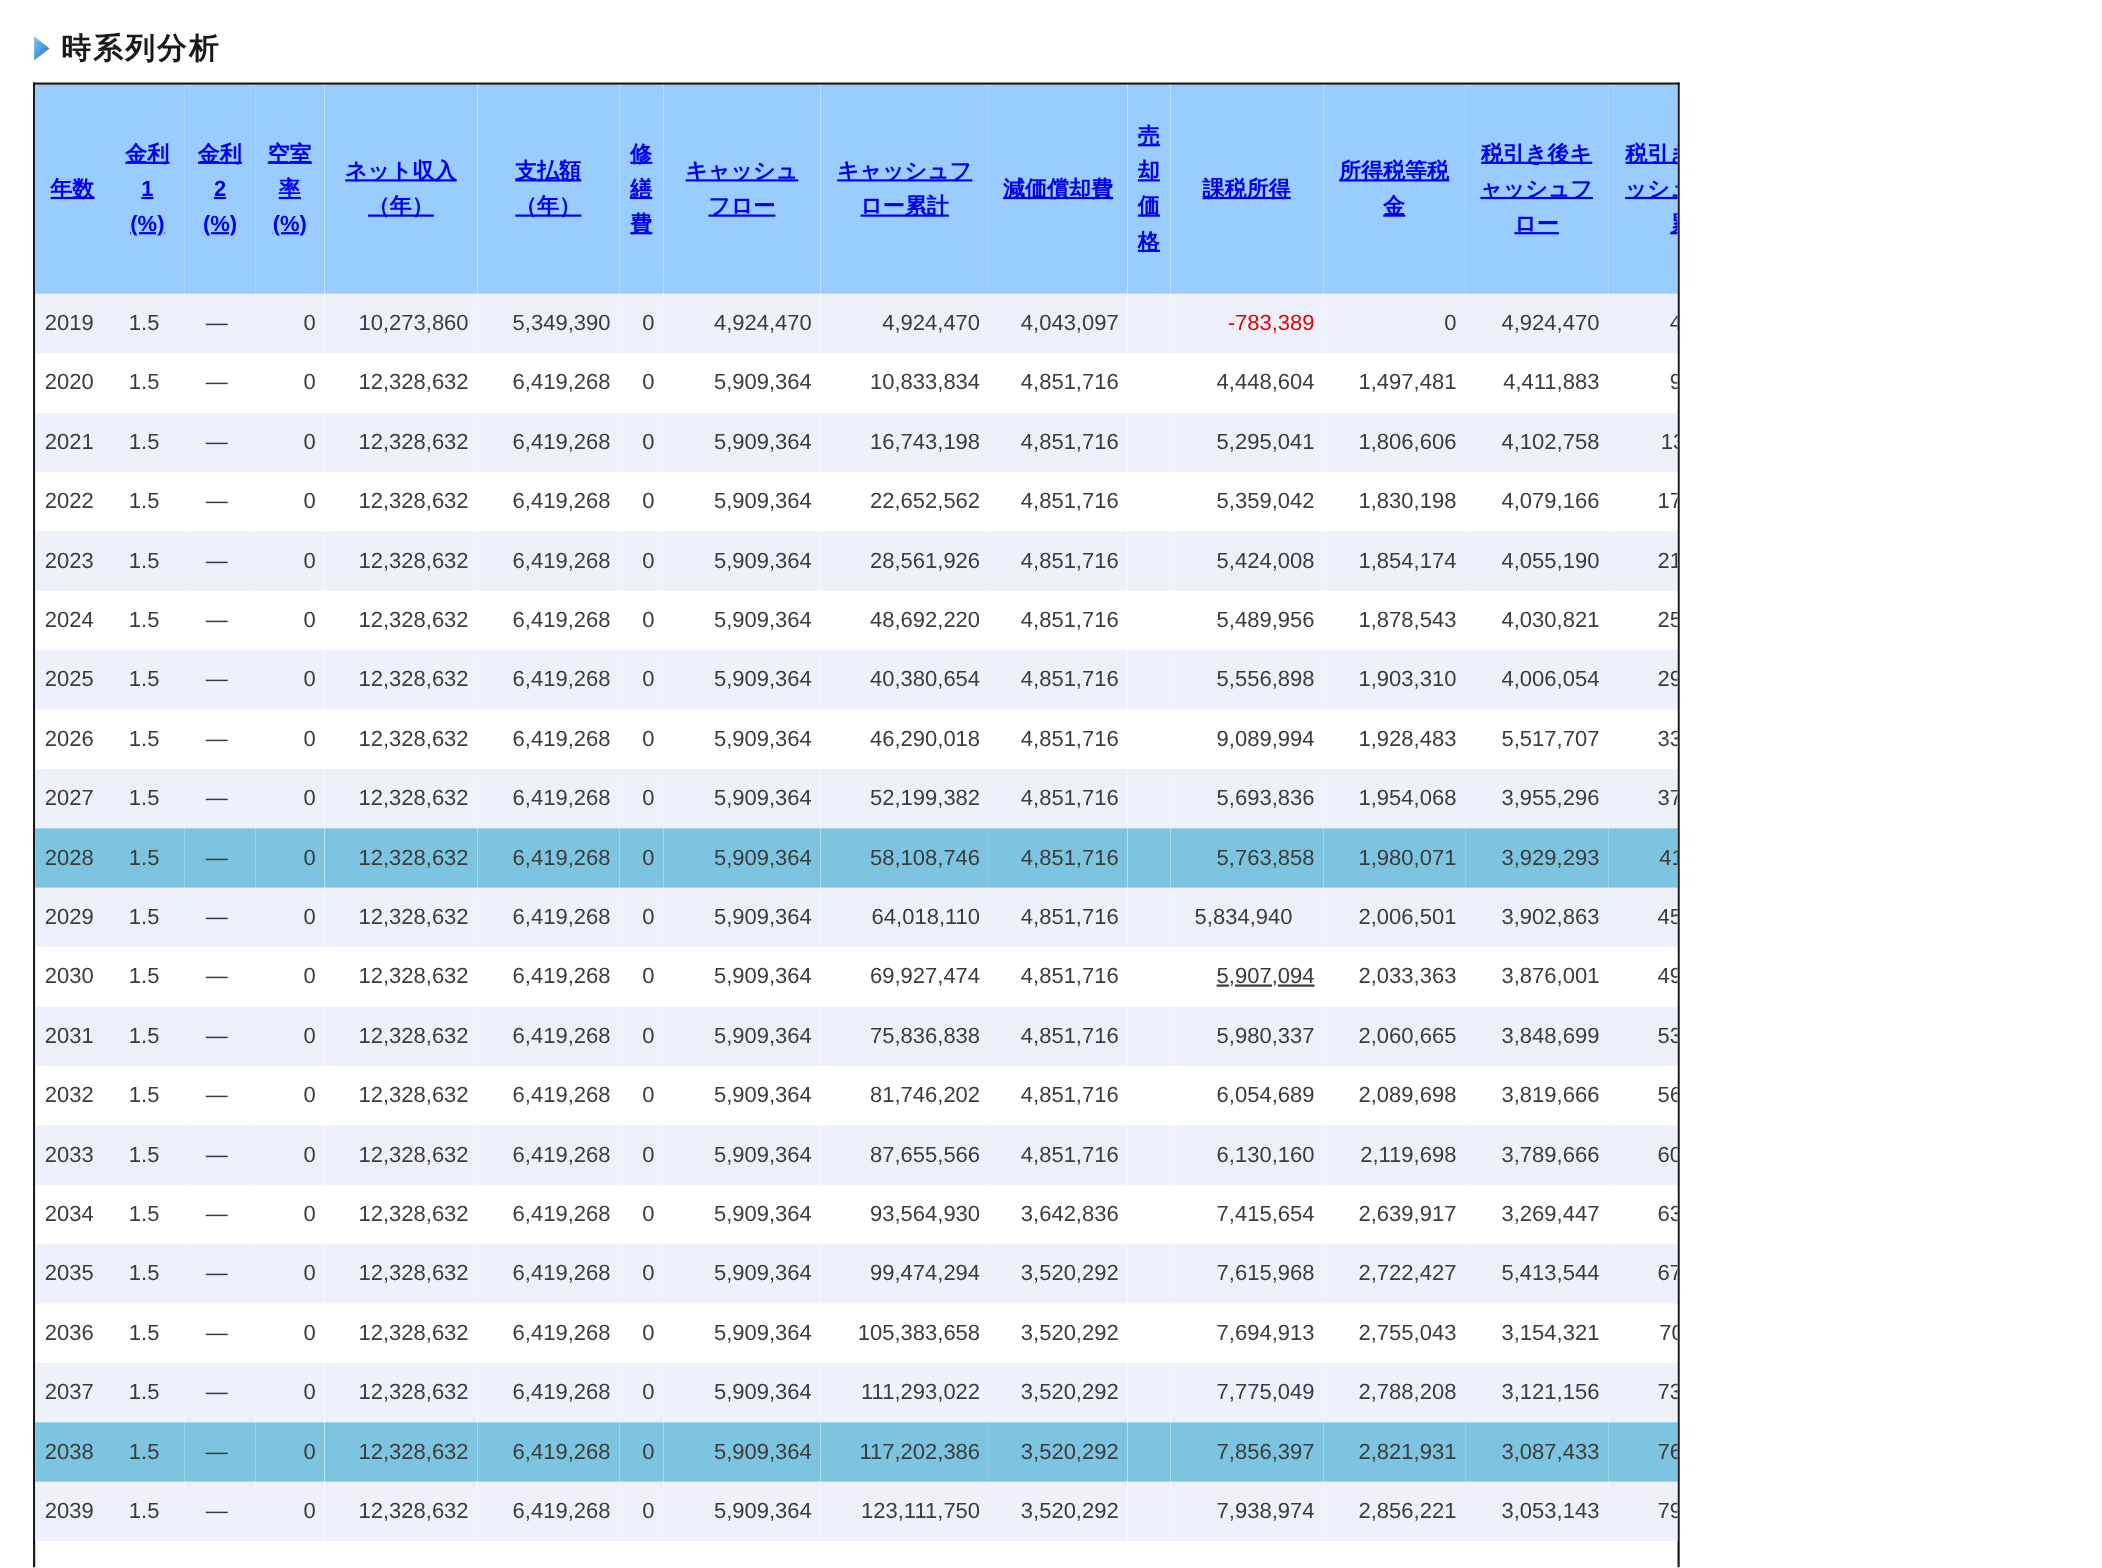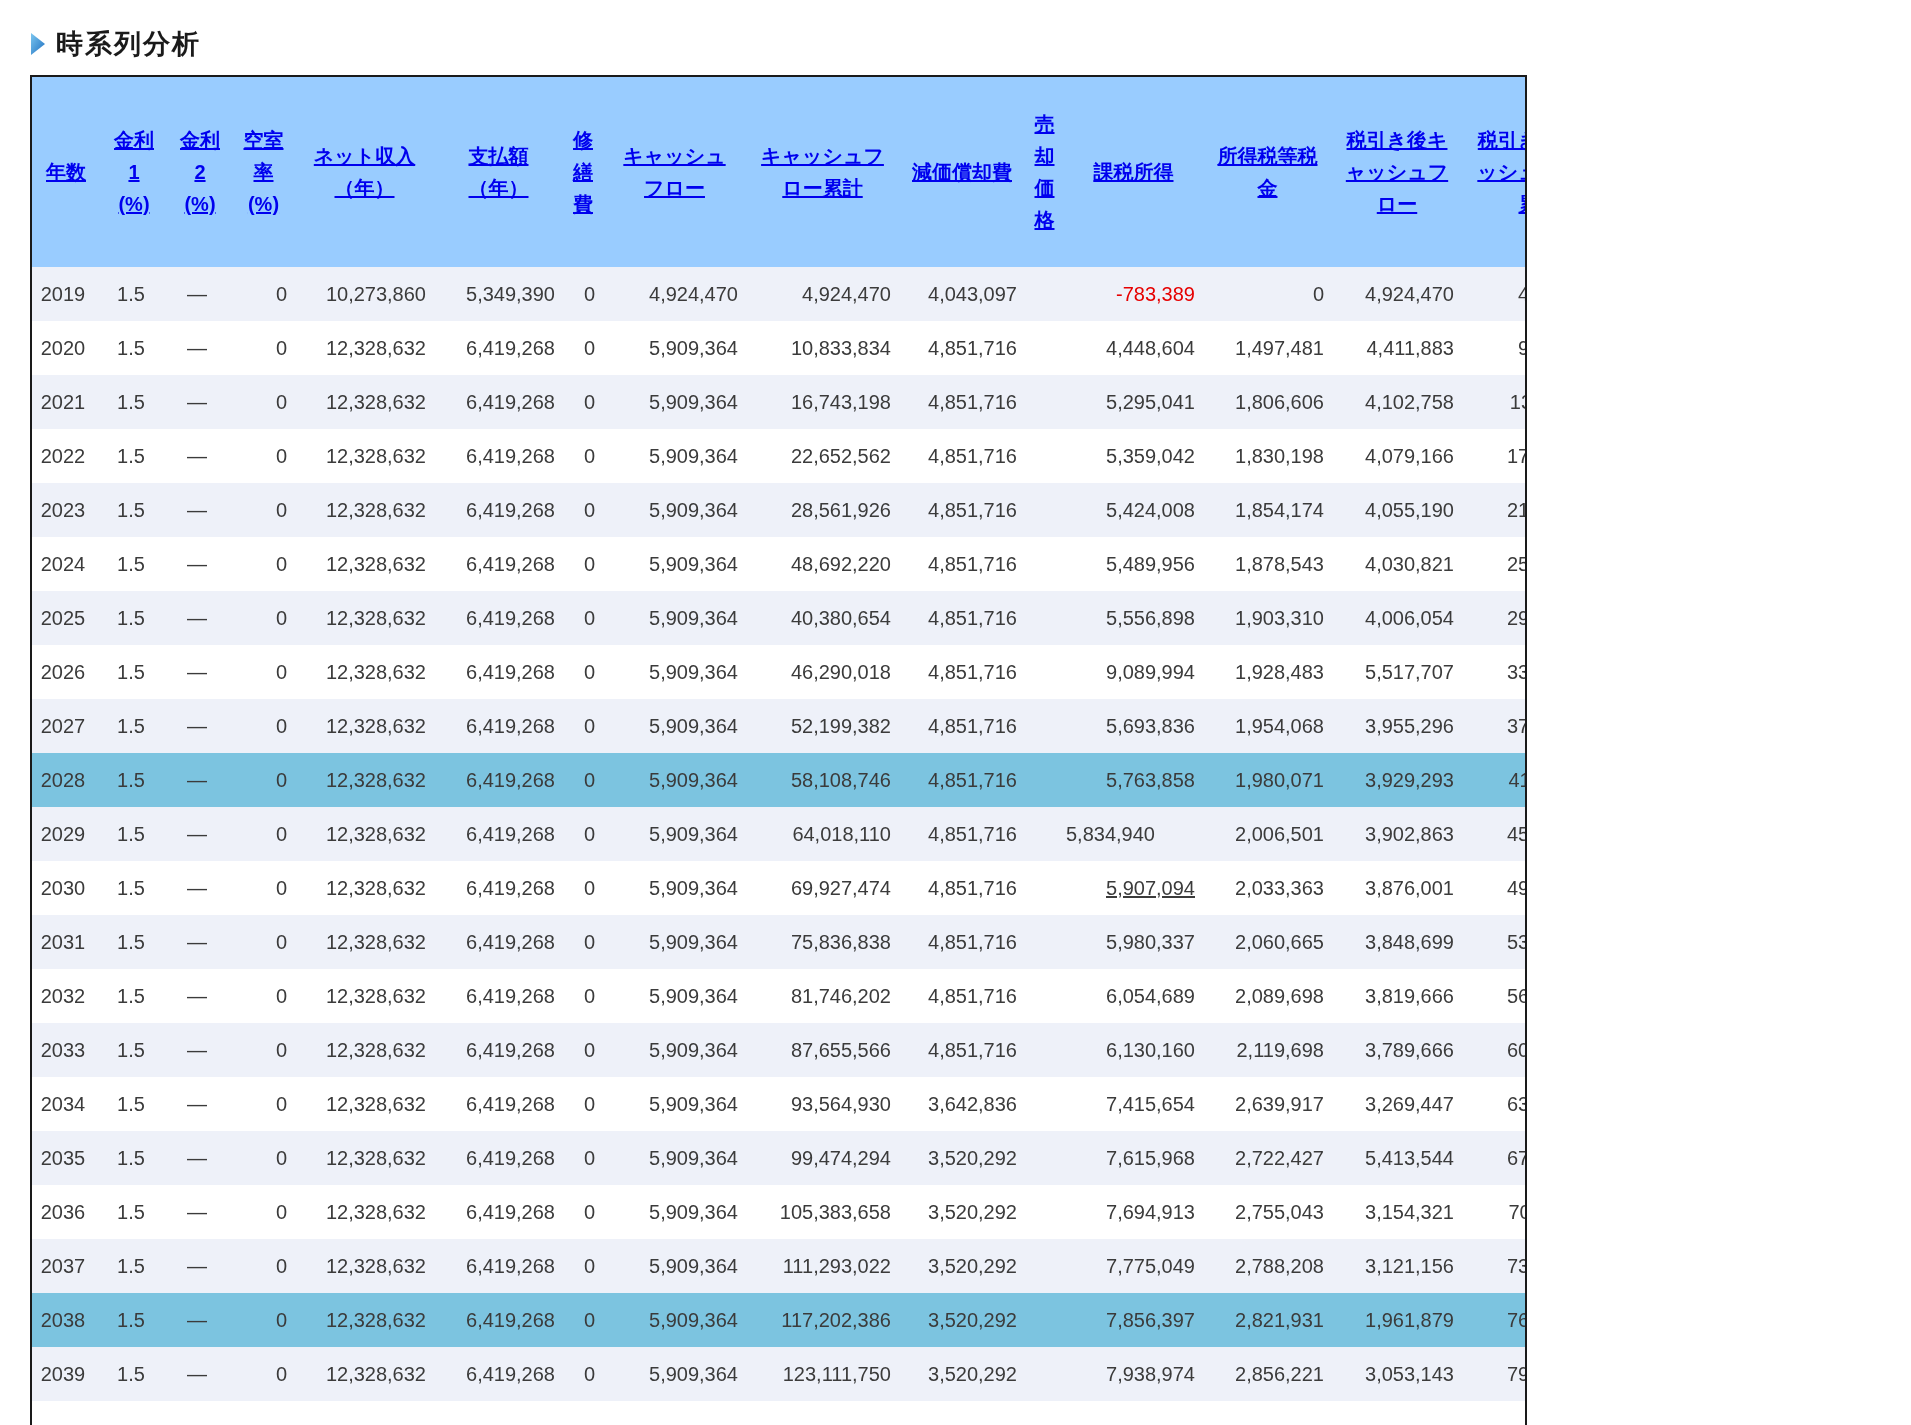--- a/index.html
+++ b/index.html
@@ -294,21 +294,21 @@
           <td style="text-align: center;">1.5</td>
           <td style="text-align: center;">—</td>
           <td style="text-align: right;">0</td>
           <td style="text-align: right;">12,328,632</td>
           <td style="text-align: right;">6,419,268</td>
           <td style="text-align: right;">0</td>
           <td style="text-align: right;">5,909,364</td>
           <td style="text-align: right;">64,018,110</td>
           <td style="text-align: right;">4,851,716</td>
           <td style="text-align: right;"></td>
-          <td style="text-align: left;">5,834,940</td>
+          <td style="text-align: center;">5,834,940</td>
           <td style="text-align: right;">2,006,501</td>
           <td style="text-align: right;">3,902,863</td>
           <td style="text-align: right;">45,378,674</td>
         </tr>
         <tr>
           <td style="text-align: center;">2030</td>
           <td style="text-align: center;">1.5</td>
           <td style="text-align: center;">—</td>
           <td style="text-align: right;">0</td>
           <td style="text-align: right;">12,328,632</td>
@@ -449,21 +449,21 @@
           <td style="text-align: right;">0</td>
           <td style="text-align: right;">12,328,632</td>
           <td style="text-align: right;">6,419,268</td>
           <td style="text-align: right;">0</td>
           <td style="text-align: right;">5,909,364</td>
           <td style="text-align: right;">117,202,386</td>
           <td style="text-align: right;">3,520,292</td>
           <td style="text-align: right;"></td>
           <td style="text-align: right;">7,856,397</td>
           <td style="text-align: right;">2,821,931</td>
-          <td style="text-align: right;">1,961,879</td>
+          <td style="text-align: right;">3,087,433</td>
           <td style="text-align: right;">76,532,001</td>
         </tr>
         <tr>
           <td style="text-align: center;">2039</td>
           <td style="text-align: center;">1.5</td>
           <td style="text-align: center;">—</td>
           <td style="text-align: right;">0</td>
           <td style="text-align: right;">12,328,632</td>
           <td style="text-align: right;">6,419,268</td>
           <td style="text-align: right;">0</td>

